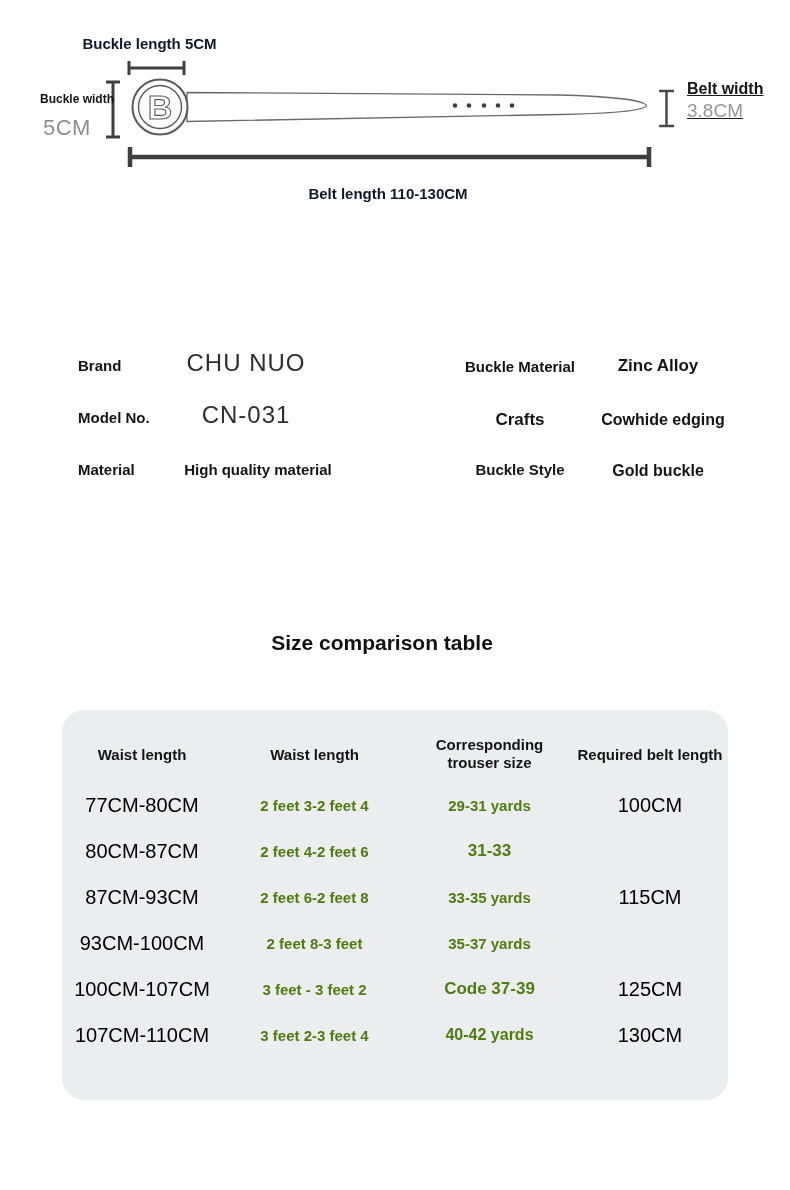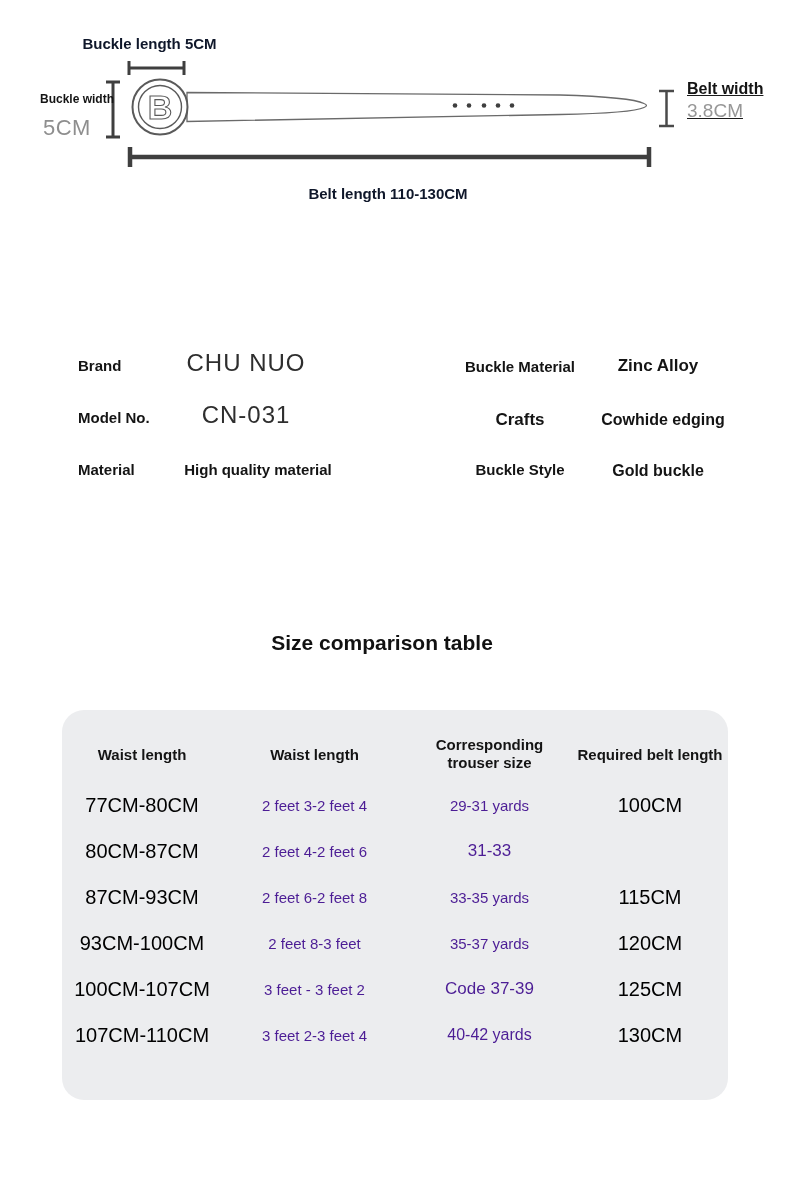--- a/index.html
+++ b/index.html
@@ -28,21 +28,21 @@
   .size-table{position:absolute;left:62px;top:710px;width:666px;height:390px;
               background:#ecedef;border-radius:22px;box-sizing:border-box;padding-top:16px;}
   .tbl-grid{display:grid;grid-template-columns:160px 185px 165px 156px;}
   .hdr-row{height:56px;}
   .hdr-cell{display:flex;align-items:center;justify-content:center;text-align:center;
             font-weight:bold;font-size:15px;color:#141414;}
   .hdr-cell.small{font-size:15px;line-height:1.18;padding:0 6px;}
   .data-row{height:46px;}
   .cell{display:flex;align-items:center;justify-content:center;white-space:nowrap;}
   .cell.gray{font-size:20px;color:#000000;font-weight:400;}
-  .cell.boldblk{font-size:15px;font-weight:normal;color:#4c1d95;}
+  .cell.boldblk{font-size:15px;font-weight:bold;color:#4d7c0f;}
 </style>
 </head>
 <body>
 
 <div class="page">
 
   <svg class="diagram-svg" width="790" height="230" viewBox="0 0 790 230">
 
     <path d="M187,92.5 L560,95 C612,96.5 636,99.5 644,103.5 Q649,105.5 644,107.5 C636,111.5 612,113.5 560,114.5 L187,121.5 Z" fill="#ffffff" stroke="#6a6a6a" stroke-width="1.3"></path>
 
@@ -141,21 +141,20 @@
     <div class="tbl-grid data-row">
       <div class="cell gray">87CM-93CM</div>
       <div class="cell boldblk">2 feet 6-2 feet 8</div>
       <div class="cell boldblk">33-35 yards</div>
       <div class="cell gray">115CM</div>
     </div>
     <div class="tbl-grid data-row">
       <div class="cell gray">93CM-100CM</div>
       <div class="cell boldblk">2 feet 8-3 feet</div>
       <div class="cell boldblk">35-37 yards</div>
-      <div class="cell gray">120CM</div>
     </div>
     <div class="tbl-grid data-row">
       <div class="cell gray">100CM-107CM</div>
       <div class="cell boldblk">3 feet - 3 feet 2</div>
       <div class="cell boldblk" style="font-size:17px;">Code 37-39</div>
       <div class="cell gray">125CM</div>
     </div>
     <div class="tbl-grid data-row">
       <div class="cell gray">107CM-110CM</div>
       <div class="cell boldblk">3 feet 2-3 feet 4</div>

